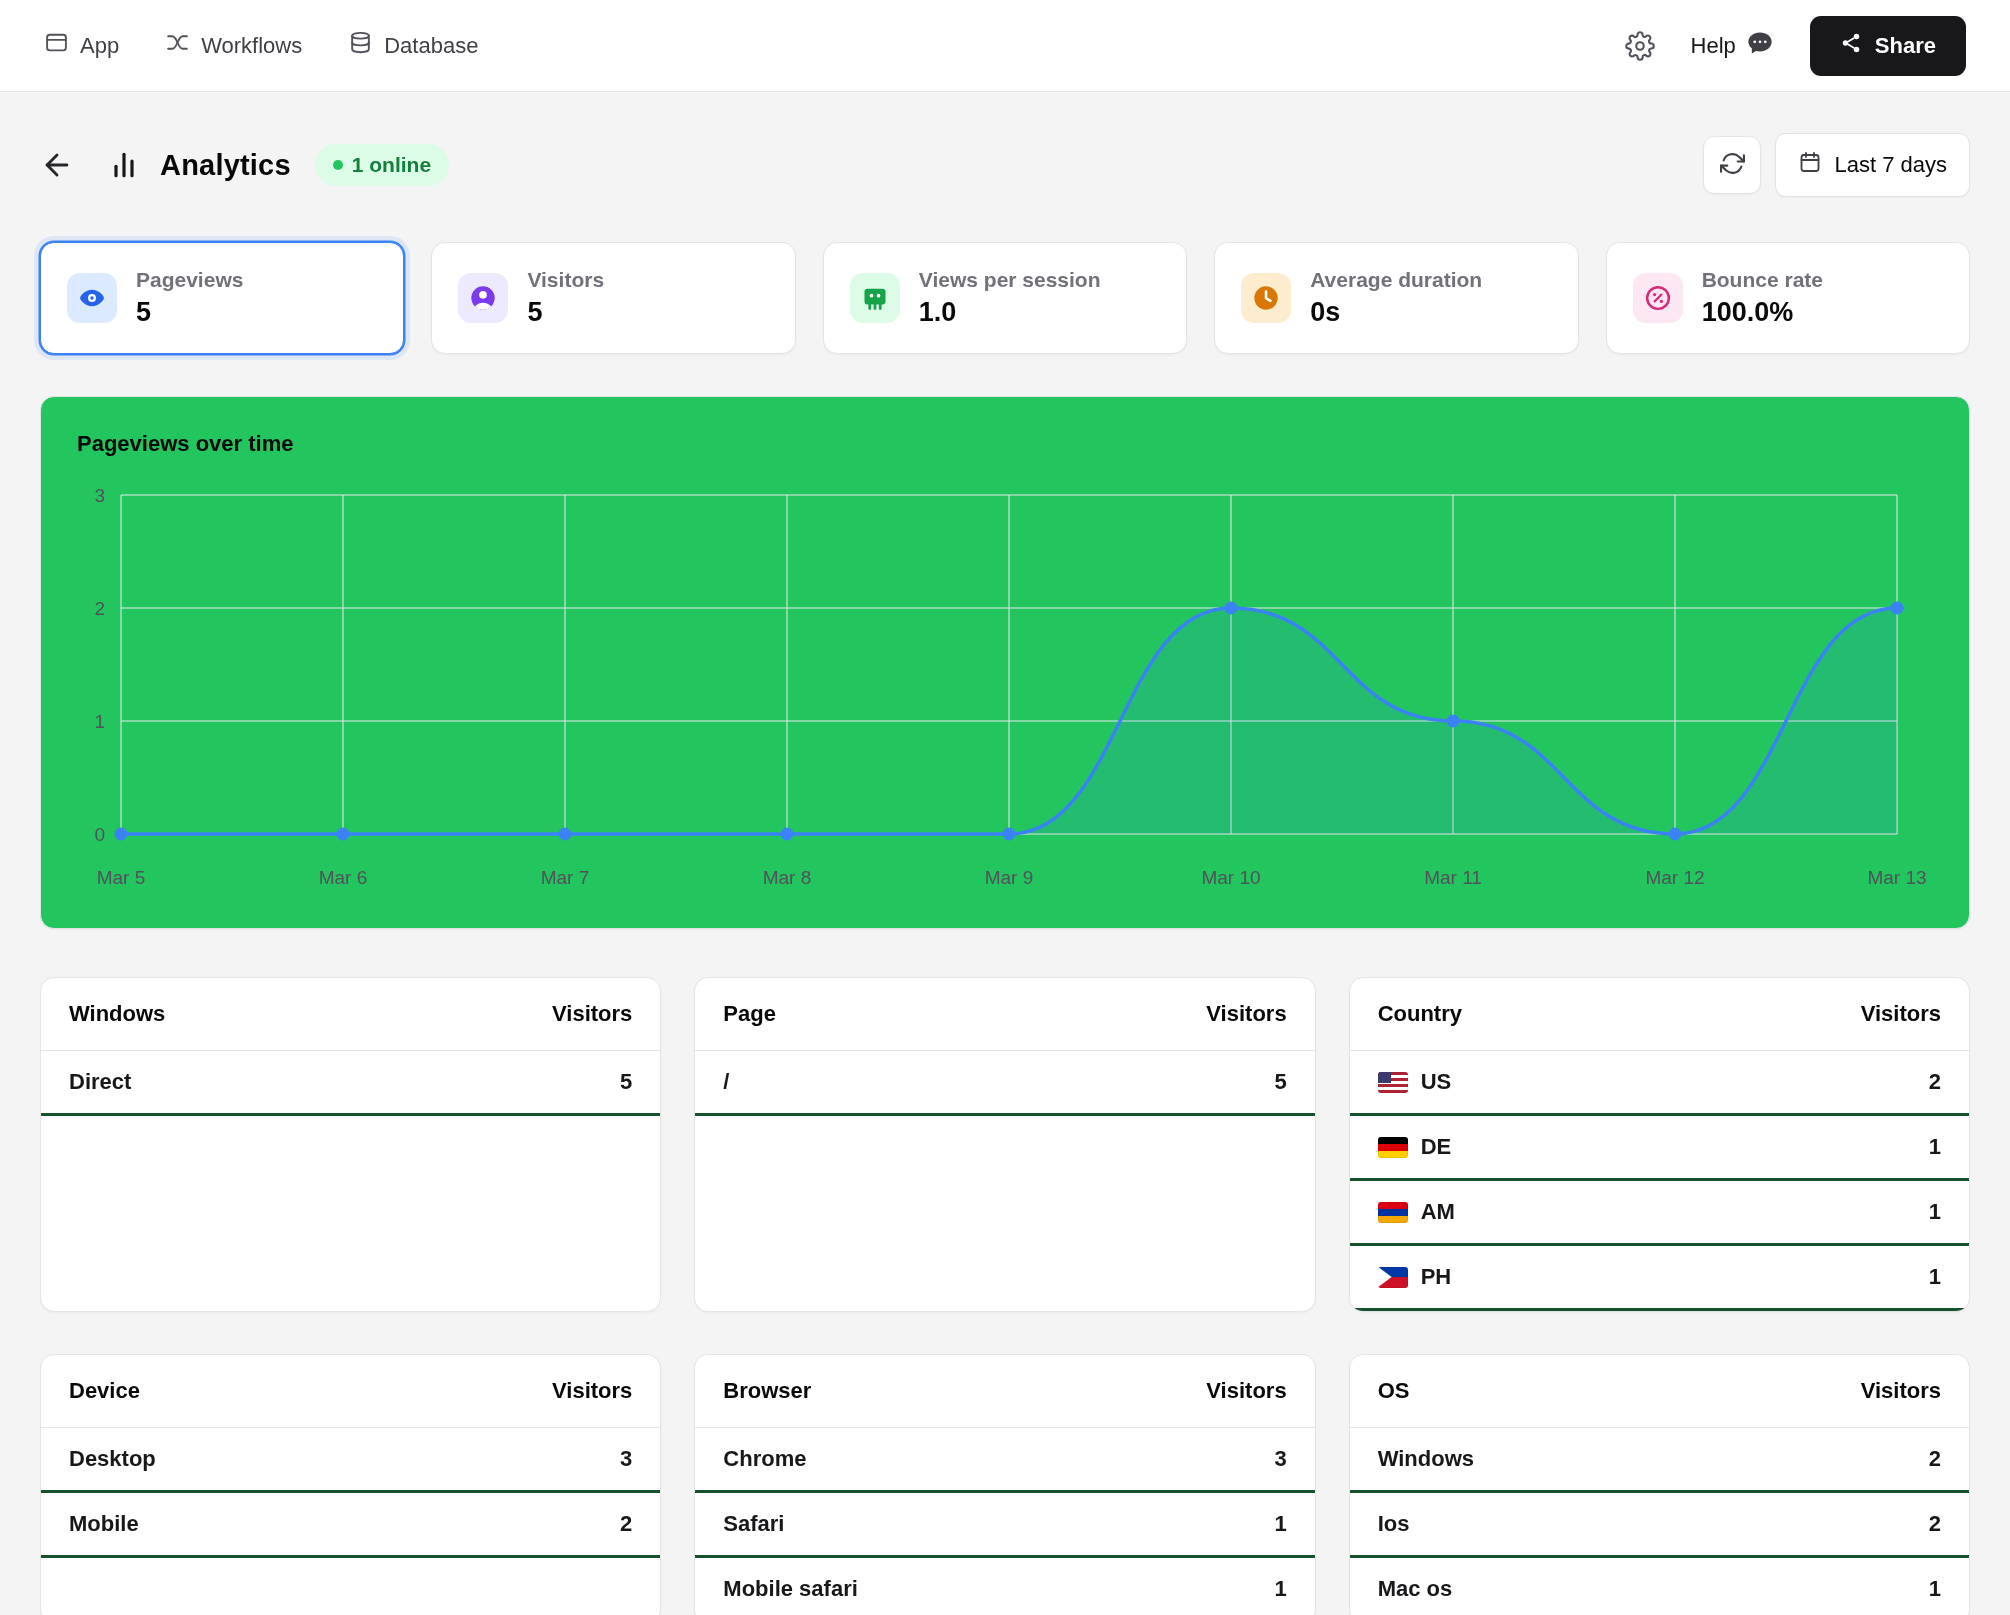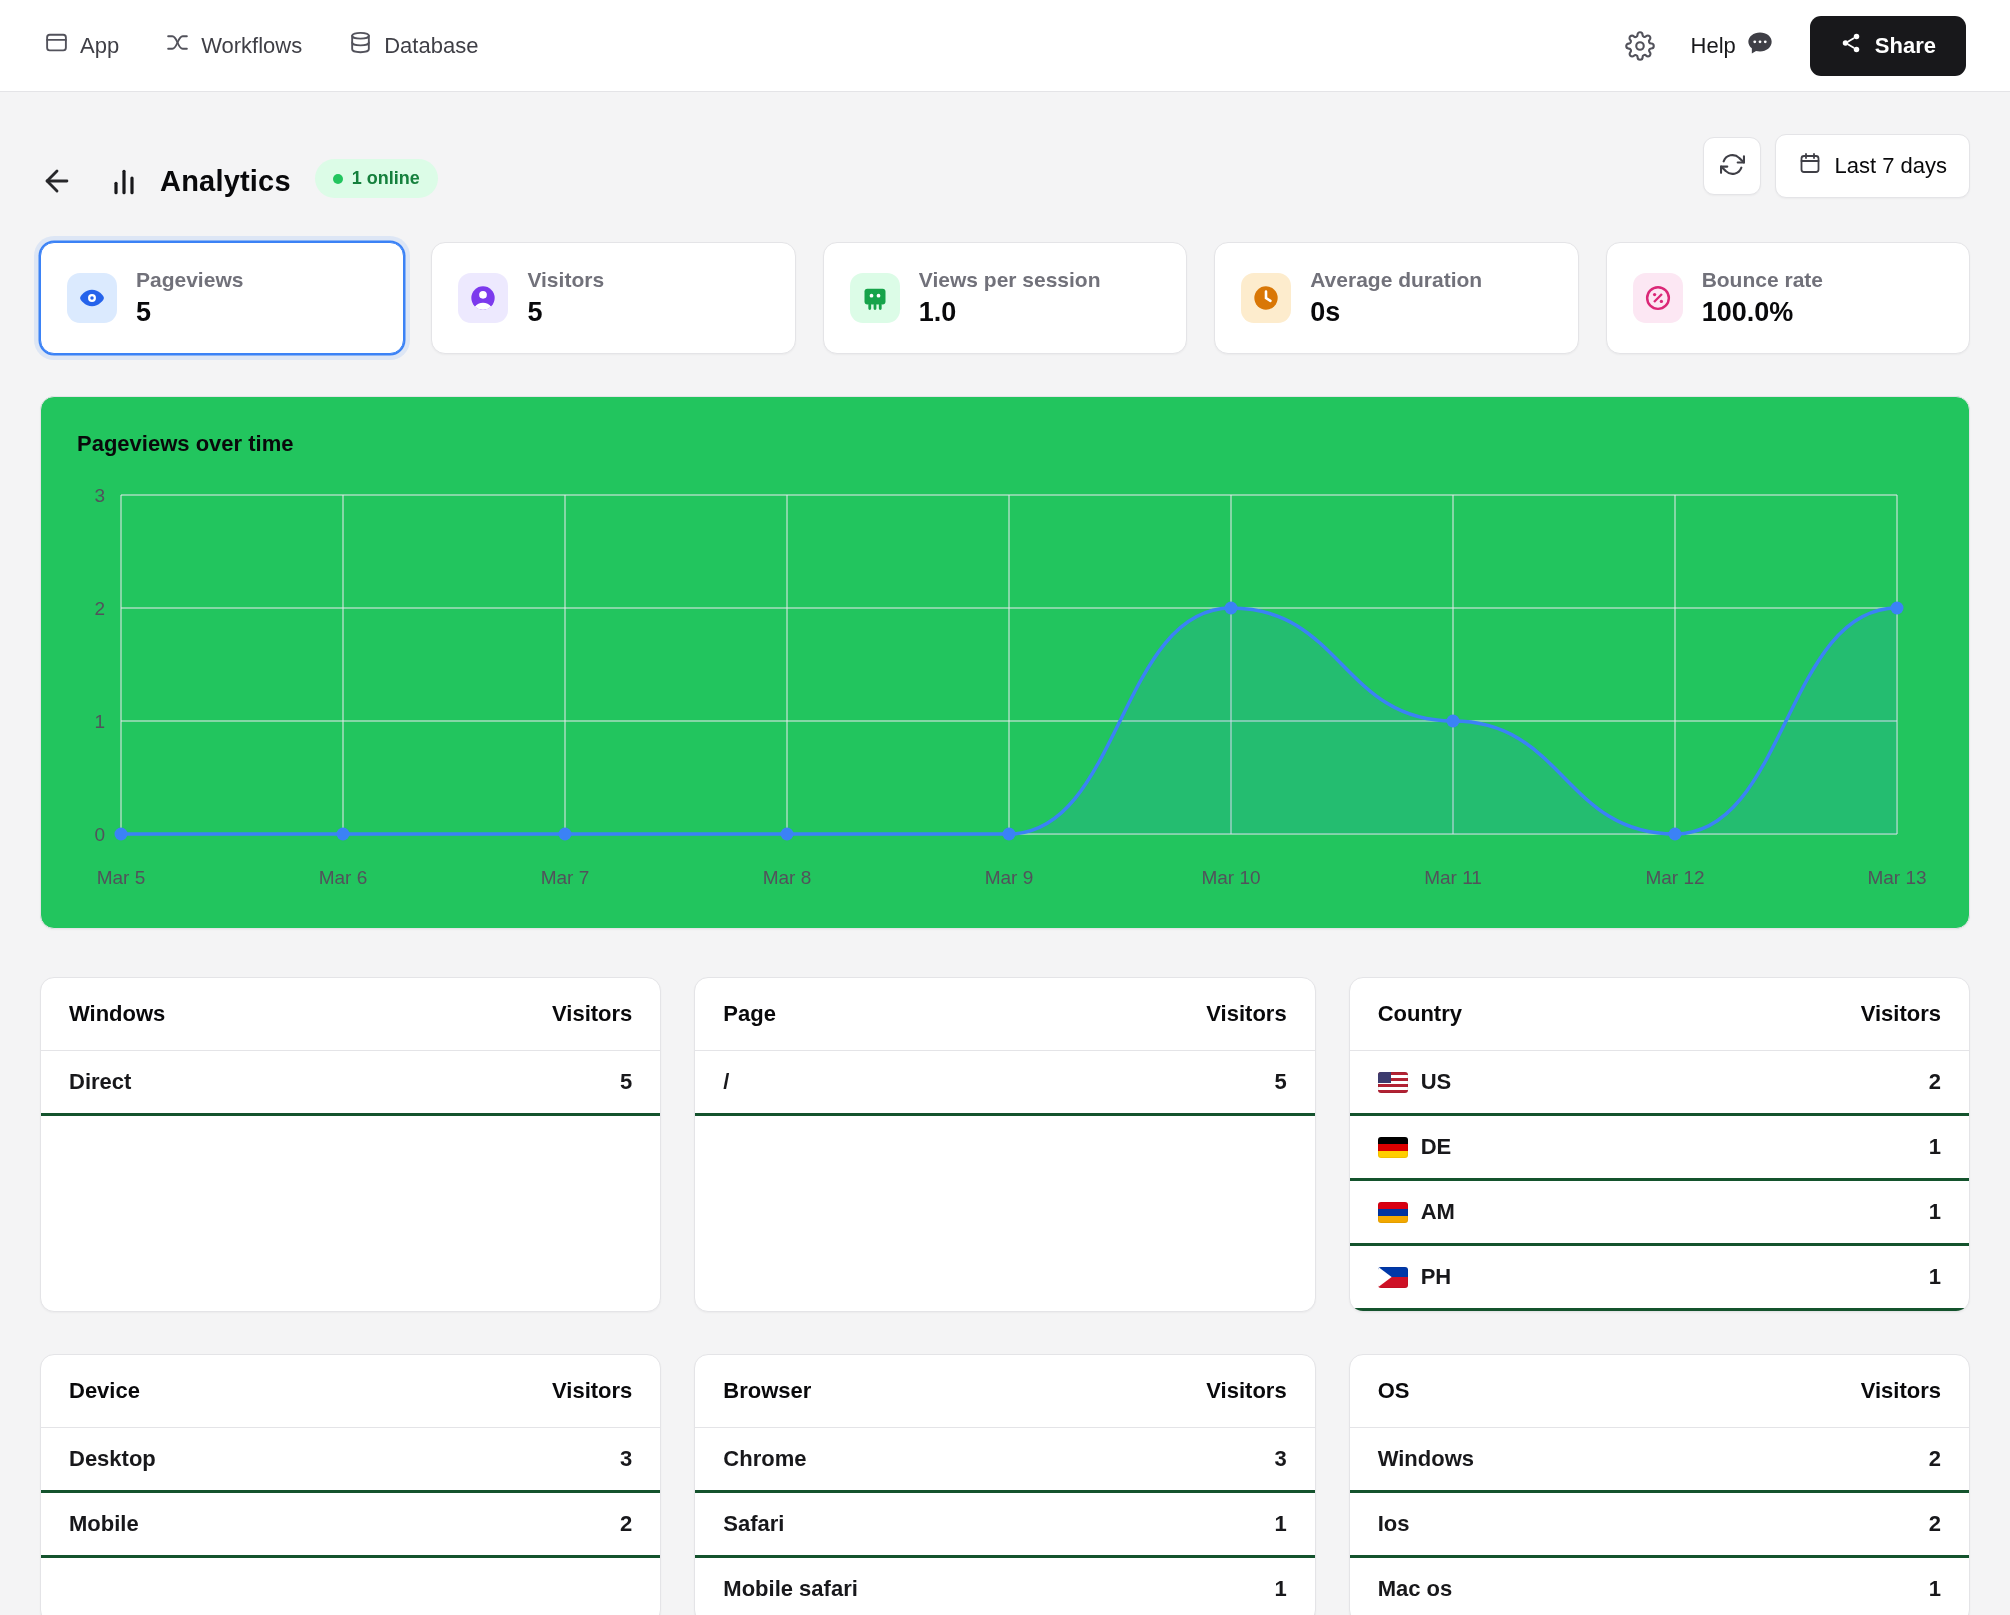--- a/index.html
+++ b/index.html
@@ -18,26 +18,26 @@
   .help { display:flex; align-items:center; gap:10px; font-size:22px; font-weight:500; cursor:pointer; }
   .help svg { width:28px; height:28px; }
   .share-btn { background:#18181b; color:#fff; border:none; border-radius:11px; height:60px;
                padding:0 30px; font-size:22px; font-weight:600; display:flex; align-items:center;
                gap:13px; cursor:pointer; font-family:Liberation Sans, sans-serif; }
   .share-btn svg { width:22px; height:22px; }
 
   .main { padding:0 40px; }
 
   
-  .page-header { margin-top:40px; height:66px; display:flex; align-items:flex-end; gap:20px; }
+  .page-header { margin-top:40px; height:66px; display:flex; align-items:center; gap:20px; }
   .back-btn svg { width:34px; height:34px; stroke:#27272a; display:block; cursor:pointer; }
   .title-icon svg { width:32px; height:32px; stroke:#18181b; margin-left:14px; display:block; }
   .page-title { font-size:29px; font-weight:700; color:#09090b; letter-spacing:.2px; }
   .online-badge { display:flex; align-items:center; gap:9px; background:#dcfce7; color:#15803d;
-                  font-size:18px; font-weight:600; border-radius:999px; padding:9px 18px; margin-left:4px; }
+                  font-size:21px; font-weight:600; border-radius:999px; padding:9px 18px; margin-left:4px; }
   .online-dot { width:10px; height:10px; border-radius:50%; background:#22c55e; }
   .header-right { margin-left:auto; display:flex; align-items:center; gap:14px; }
   .sq-btn { width:58px; height:58px; background:#fff; border:1px solid #e4e4e7; border-radius:11px;
             display:flex; align-items:center; justify-content:center; cursor:pointer;
             box-shadow:0 1px 2px rgba(0,0,0,.04); }
   .sq-btn svg { width:25px; height:25px; stroke:#3f3f46; }
   .range-btn { height:64px; background:#fff; border:1px solid #e4e4e7; border-radius:11px;
                display:flex; align-items:center; gap:12px; padding:0 22px; font-size:22px;
                font-weight:500; color:#09090b; cursor:pointer; font-family:inherit;
                box-shadow:0 1px 2px rgba(0,0,0,.04); }

